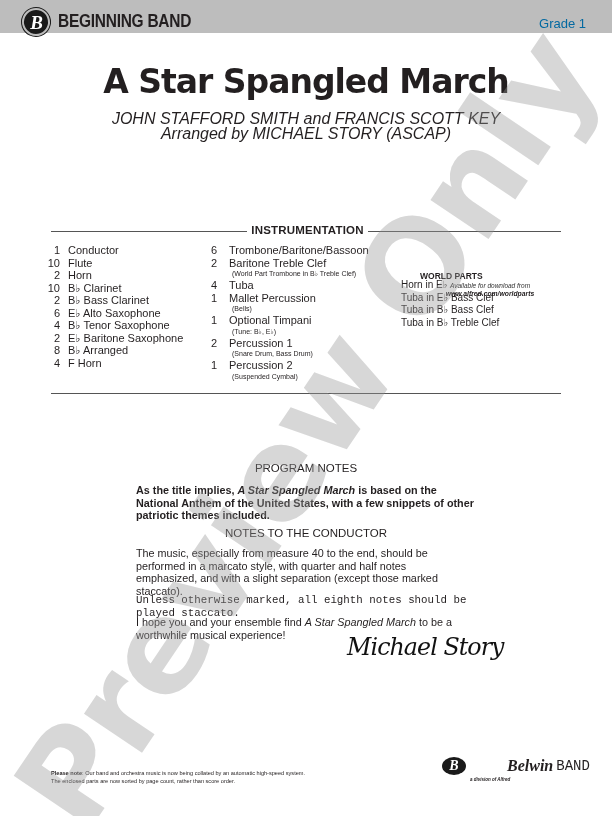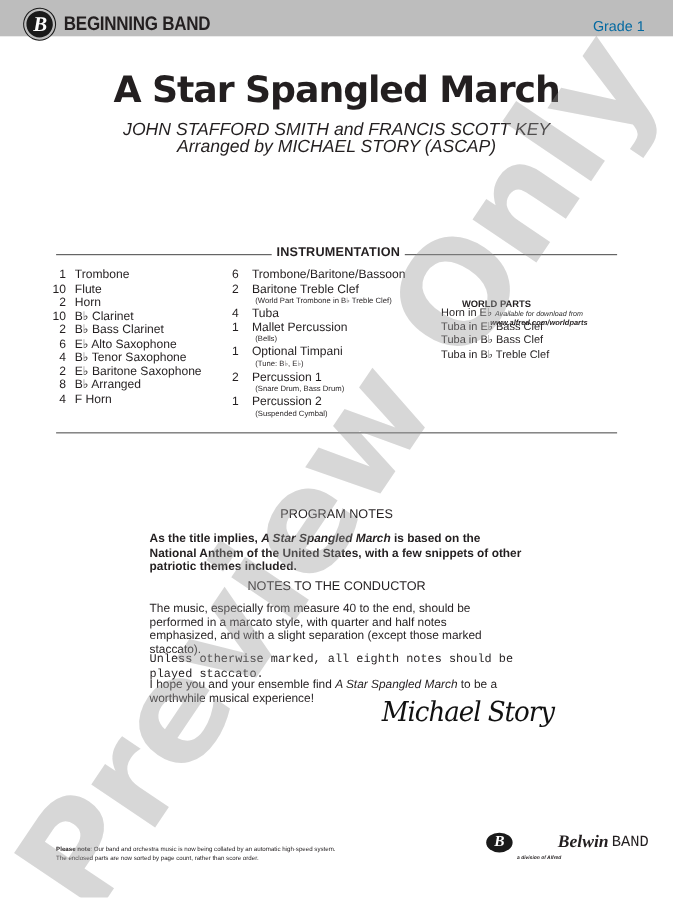--- a/index.html
+++ b/index.html
@@ -135,21 +135,21 @@
   <div>Arranged by MICHAEL STORY (ASCAP)</div>
 </div>
 
 <div class="instr-rule" style="left:51px;width:196px;"></div>
 <div class="instr-heading">INSTRUMENTATION</div>
 <div class="instr-rule" style="left:368px;width:193px;"></div>
 
 <div class="col col1" style="left:40px;top:244px;">
   <div class="row">
       <span class="qty">1</span>
-      <span class="name">Trombone</span>
+      <span class="name">Conductor</span>
     </div>
   <div class="row">
       <span class="qty">10</span>
       <span class="name">Flute</span>
     </div>
   <div class="row">
       <span class="qty">2</span>
       <span class="name">Horn</span>
     </div>
   <div class="row">

